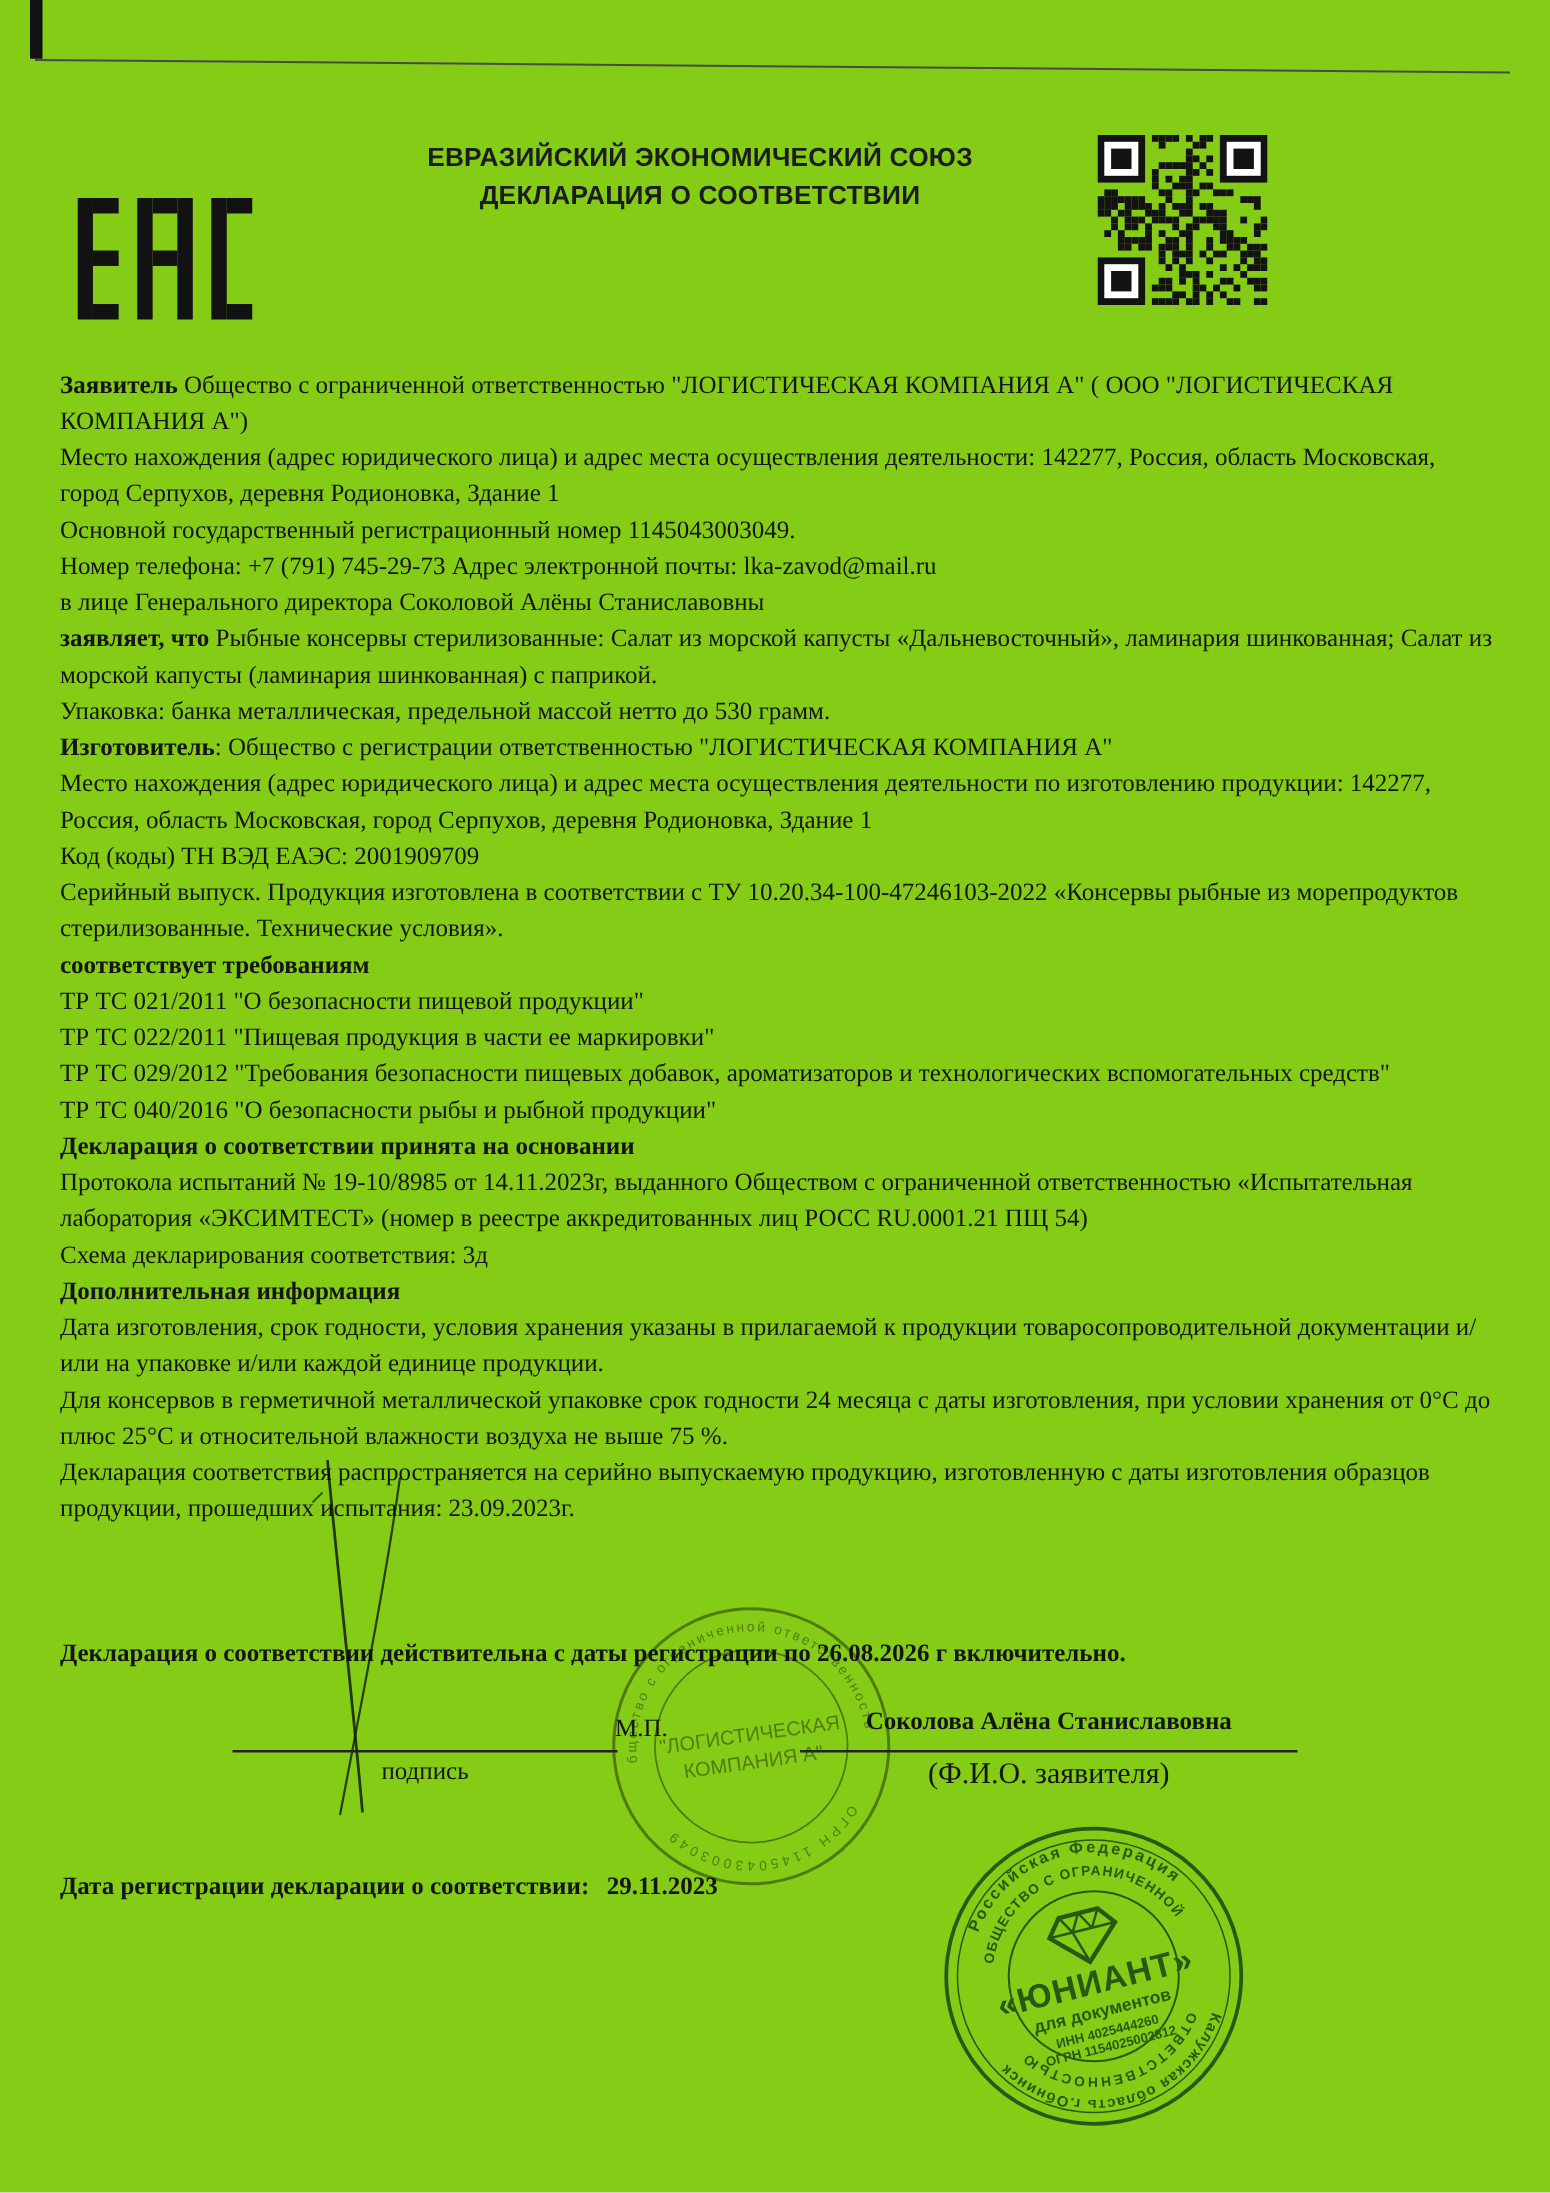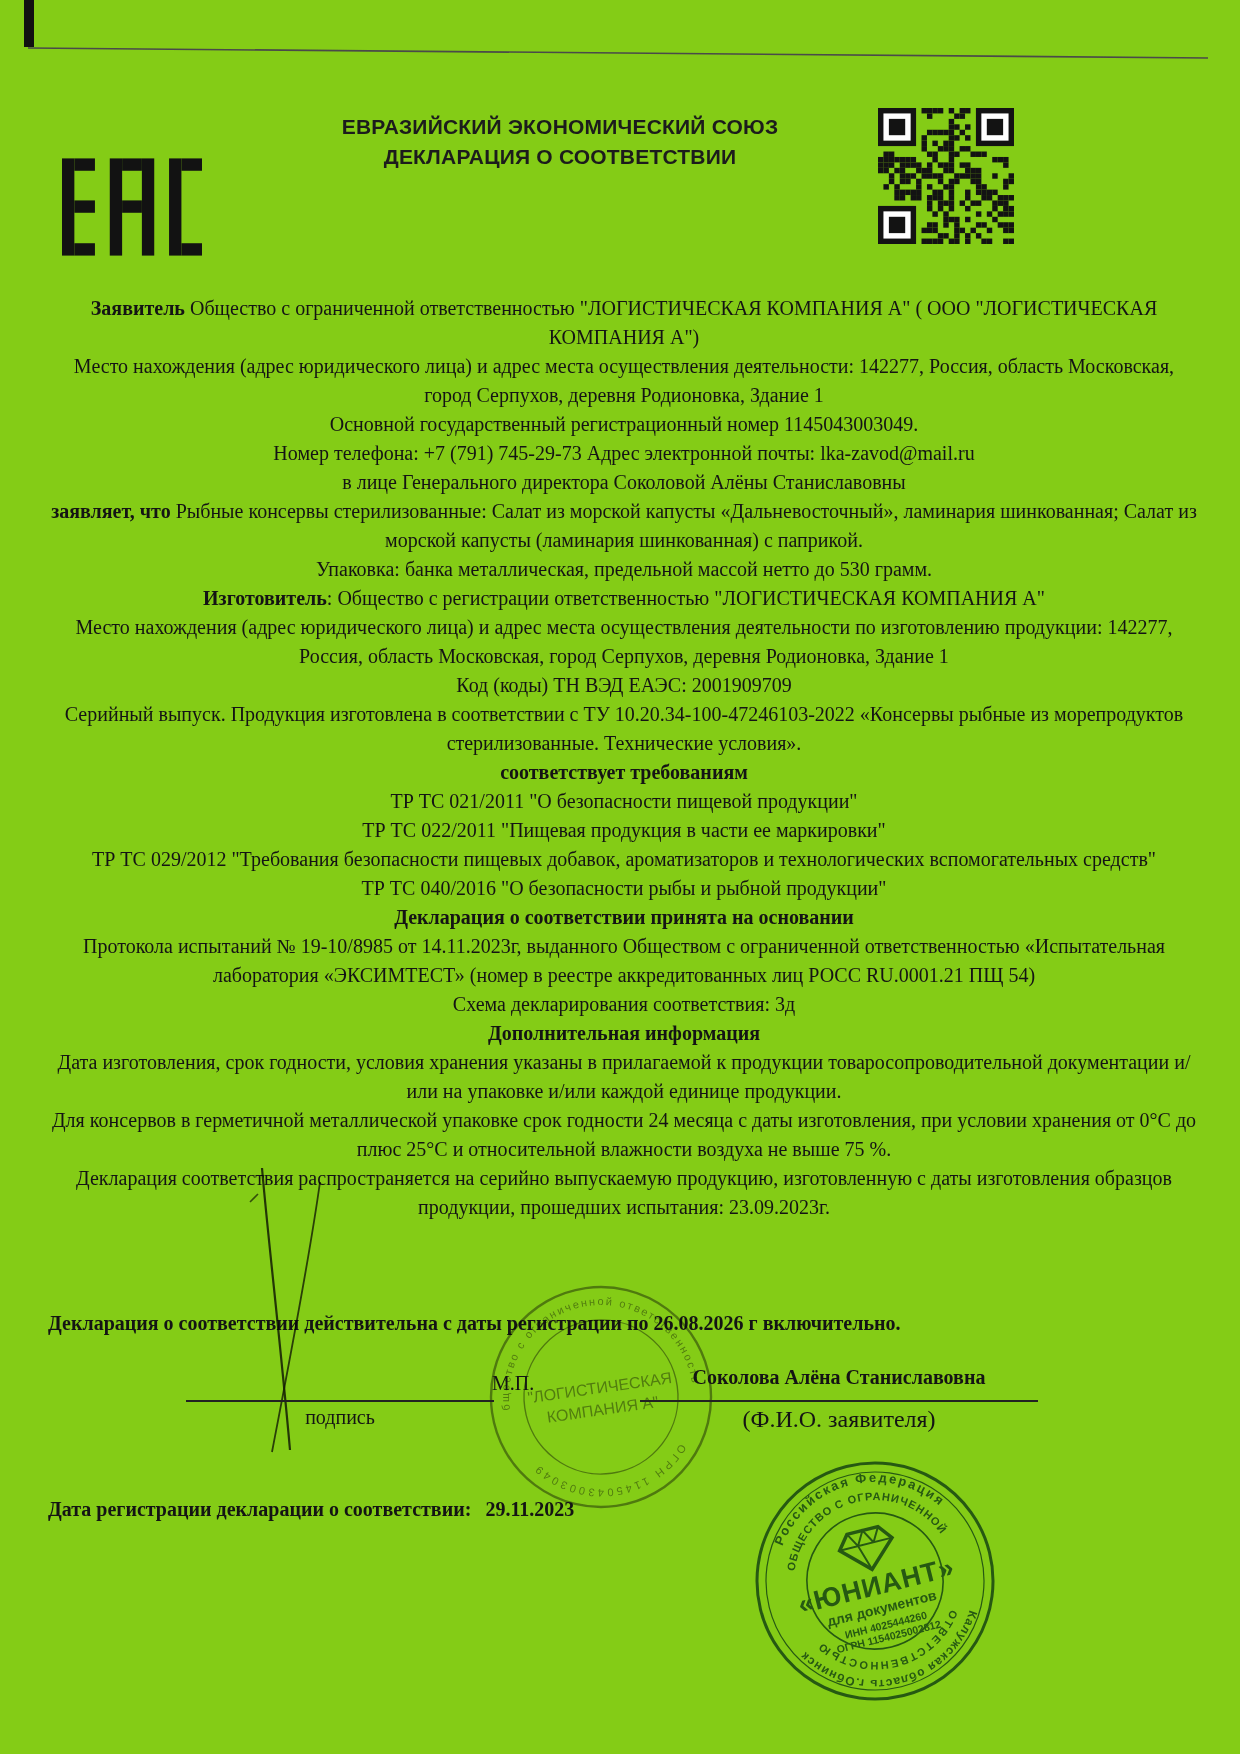--- a/index.html
+++ b/index.html
@@ -9,21 +9,21 @@
   .scan-bar{position:absolute;left:24px;top:0;width:10px;height:47px;background:#111;}
   .scan-line{position:absolute;left:28px;top:46px;width:1180px;height:14px;}
   .scan-line svg{display:block}
   
   .eac{position:absolute;left:62px;top:146px;width:140px;height:122px;}
   .titles{position:absolute;left:260px;top:112px;width:600px;text-align:center;
           font-family:"Liberation Sans",sans-serif;font-weight:bold;font-size:21px;line-height:30px;color:#1c1c1c;letter-spacing:.2px;}
   .qr{position:absolute;left:878px;top:106px;width:136px;height:140px;}
   
   .doc-body{position:absolute;left:48px;top:294px;width:1152px;font-size:20px;line-height:29px;}
-  .doc-body p{margin:0;text-align:center;}
+  .doc-body p{margin:0;}
   .lead{font-weight:bold;}
   .validity{position:absolute;left:48px;top:1312px;width:1152px;font-size:20px;font-weight:bold;}
   
   .sig-line{position:absolute;left:186px;top:1400px;width:308px;border-top:2px solid #222;}
   .sig-caption{position:absolute;left:186px;top:1406px;width:308px;text-align:center;font-size:20px;}
   .mp-label{position:absolute;left:492px;top:1372px;font-size:20px;}
   .fio-line{position:absolute;left:640px;top:1400px;width:398px;border-top:2px solid #222;}
   .fio-name{position:absolute;left:640px;top:1366px;width:398px;text-align:center;font-size:20px;font-weight:bold;}
   .fio-caption{position:absolute;left:640px;top:1406px;width:398px;text-align:center;font-size:24px;}
   

